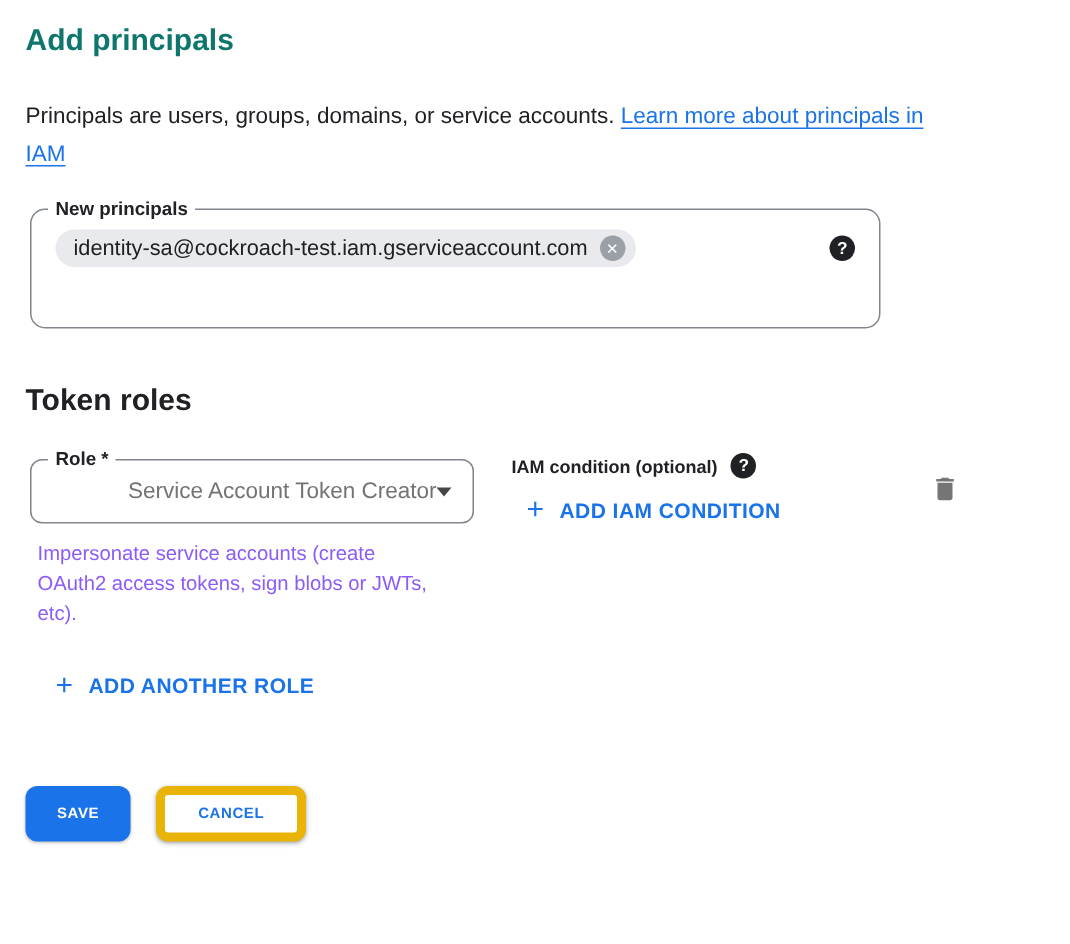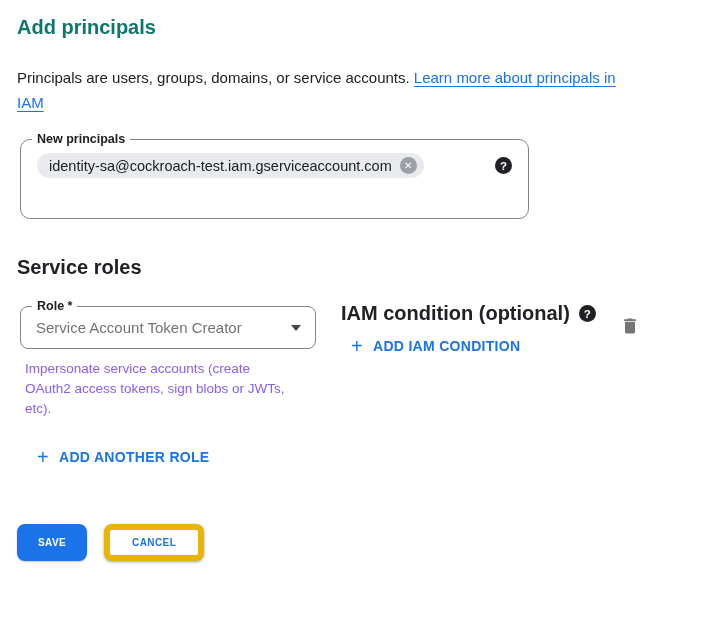--- a/index.html
+++ b/index.html
@@ -11,45 +11,45 @@
   p.desc { margin-top:26px; font-size:15px; line-height:25px; color:#202124; }
   .desc-principals { max-width:625px; }
   .desc-roles { max-width:590px; }
   a.link { color:#1a73e8; text-decoration:underline; text-underline-offset:3px; cursor:pointer; }
 
   
   .field { position:relative; border:1px solid #80868b; border-radius:10px; background:#fff; }
   .field-label { position:absolute; top:-9px; left:11px; background:#fff; padding:0 5px;
                  font-size:12.5px; font-weight:bold; color:#202124; line-height:16px; white-space:nowrap; }
 
-  .principals-field { margin-left:3px; margin-top:24px; width:509px; height:80px; padding:13px 16px; cursor:text; }
+  .principals-field { margin-left:3px; margin-top:24px; width:567px; height:80px; padding:13px 16px; cursor:text; }
   .field-row { display:flex; align-items:center; justify-content:space-between; }
   .chip { display:inline-flex; align-items:center; gap:8px; background:#e8eaed; border-radius:15px;
           padding:4px 7px 4px 12px; font-size:14.5px; color:#202124; max-width:560px; }
   .chip-text { white-space:nowrap; overflow:hidden; text-overflow:ellipsis; }
   .chip-x { width:17px; height:17px; min-width:17px; border-radius:50%; background:#9aa0a6; color:#fff;
             display:inline-flex; align-items:center; justify-content:center; font-size:10px; cursor:pointer; }
   .help-badge { width:17px; height:17px; min-width:17px; border-radius:50%; background:#202124; color:#fff;
                 display:inline-flex; align-items:center; justify-content:center; font-size:11.5px;
                 font-weight:bold; cursor:pointer; }
 
   h2.section-title { font-size:20px; font-weight:bold; margin-top:36px; line-height:24px; }
 
   .role-row { display:flex; align-items:flex-start; margin-top:27px; margin-left:3px; }
   .role-col { width:296px; }
-  .select-field { height:43px; border-radius:8px; display:flex; align-items:center; justify-content:space-between;
+  .select-field { height:43px; border-radius:8px; display:flex; align-items:center; justify-content:flex-end;
                   padding:0 14px 0 15px; cursor:pointer; }
   .select-value { font-size:15px; color:#737373; }
   .caret { width:0; height:0; border-left:5.5px solid transparent; border-right:5.5px solid transparent;
            border-top:6.5px solid #444746; }
   .helper { margin:10px 0 0 5px; width:260px; font-size:13.5px; line-height:20px; color:#8b5cf6; }
 
   .cond-col { margin-left:25px; margin-top:-4px; }
   .cond-head { display:flex; align-items:center; gap:9px; }
-  .cond-label { font-size:20px; font-weight:bold; color:#202124;text-align:right; }
+  .cond-label { font-size:12px; font-weight:bold; color:#202124;text-align:right; }
   .text-btn { display:inline-flex; align-items:center; gap:10px; background:none; border:none; cursor:pointer;
               color:#1a73e8; font-family:"Liberation Sans", sans-serif; font-size:14px; font-weight:bold;
               letter-spacing:0.3px; }
   .plus-glyph { font-size:20px; font-weight:normal; line-height:16px; }
   .cond-add { margin:13px 0 0 10px; }
 
   .trash-btn { margin-left:auto; margin-right:56px; margin-top:10px; background:none; border:none; cursor:pointer; }
 
   .add-role-btn { margin:30px 0 0 20px; }
 
@@ -78,21 +78,21 @@
         <span class="chip-x">
             <span>✕</span>
           </span>
       </span>
       <span class="help-badge">
           <span>?</span>
         </span>
     </div>
   </div>
 
-  <h2 class="section-title">Service roles</h2>
+  <h2 class="section-title">Token roles</h2>
 
 
   <div class="role-row">
 
     <div class="role-col">
       <div class="field select-field">
         <span class="field-label">Role *</span>
         <span class="select-value">Service Account Token Creator</span>
         <span class="caret"></span>
       </div>

